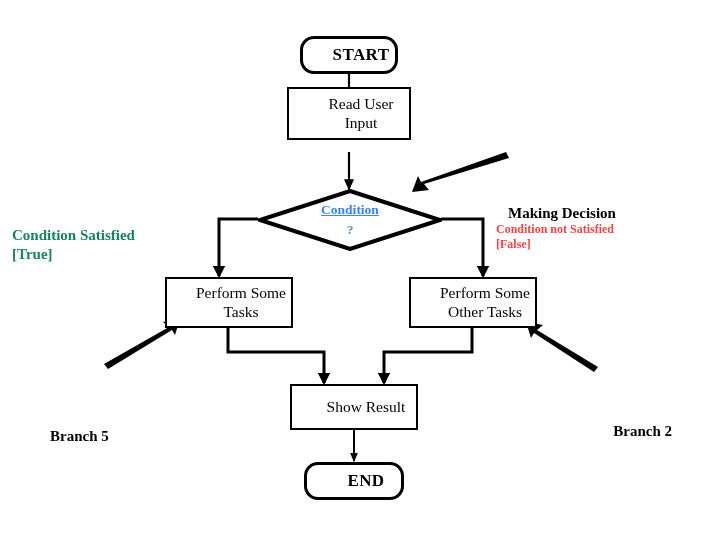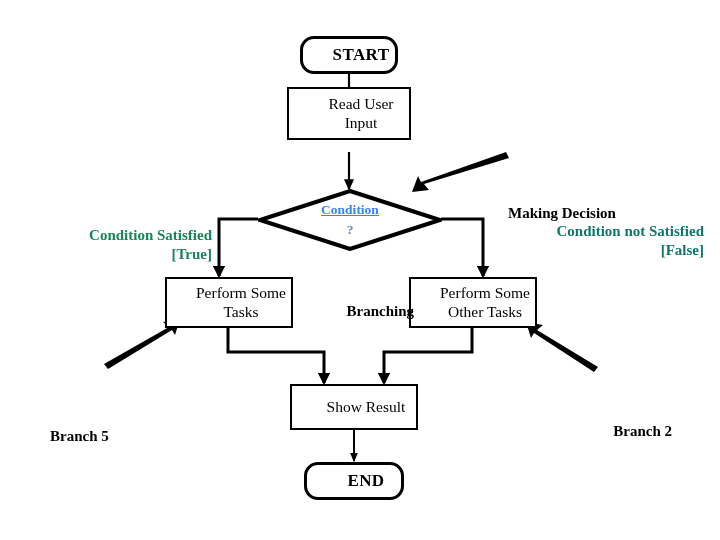--- a/index.html
+++ b/index.html
@@ -65,28 +65,28 @@
     justify-content: center;
     font-size: 13.5px;
     font-weight: bold;
     line-height: 1.45;
   }
 
   
   .annot {
     position: absolute;
     font-weight: bold;
-    text-align: right;
+    text-align: left;
     white-space: pre-line;
     z-index: 4;
     line-height: 1.25;
   }
   .annot-black { color: #000000; font-size: 15px; margin-top: 48px; }
   .annot-green { color: #18845a; font-size: 15px; }
-  .annot-red   { color: #0f766e; font-size: 15px; }
+  .annot-red   { color: #ef4444; font-size: 12px; }
 </style>
 </head>
 <body>
 
 <div id="canvas">
 
   <svg id="wires" viewBox="0 0 720 540" xmlns="http://www.w3.org/2000/svg">
     <defs>
       <marker id="arrow" viewBox="0 0 10 10" refX="8.6" refY="5" markerWidth="5.2" markerHeight="5.2" orient="auto-start-reverse">
         <path d="M 0 0.6 L 10 5 L 0 9.4 z" fill="#000000"></path>
@@ -164,19 +164,18 @@
   </div>
 
   <div class="annot annot-black" style="left:508px; top:156px; width:200px; text-align:left;">Making Decision</div>
 
   <div class="annot annot-green" style="left:12px; top:226px; width:200px;">Condition Satisfied
 [True]</div>
 
   <div class="annot annot-red" style="left:496px; top:222px; width:208px;">Condition not Satisfied
 [False]</div>
 
-  <div class="annot annot-black" style="left:294px; top:254px; width:120px;">Branching</div>
 
   <div class="annot annot-black" style="left:50px; top:379px; width:100px; text-align:left;">Branch 5</div>
 
   <div class="annot annot-black" style="left:572px; top:374px; width:100px; text-align:right;">Branch 2</div>
 
 </div>
 
 </body></html>

